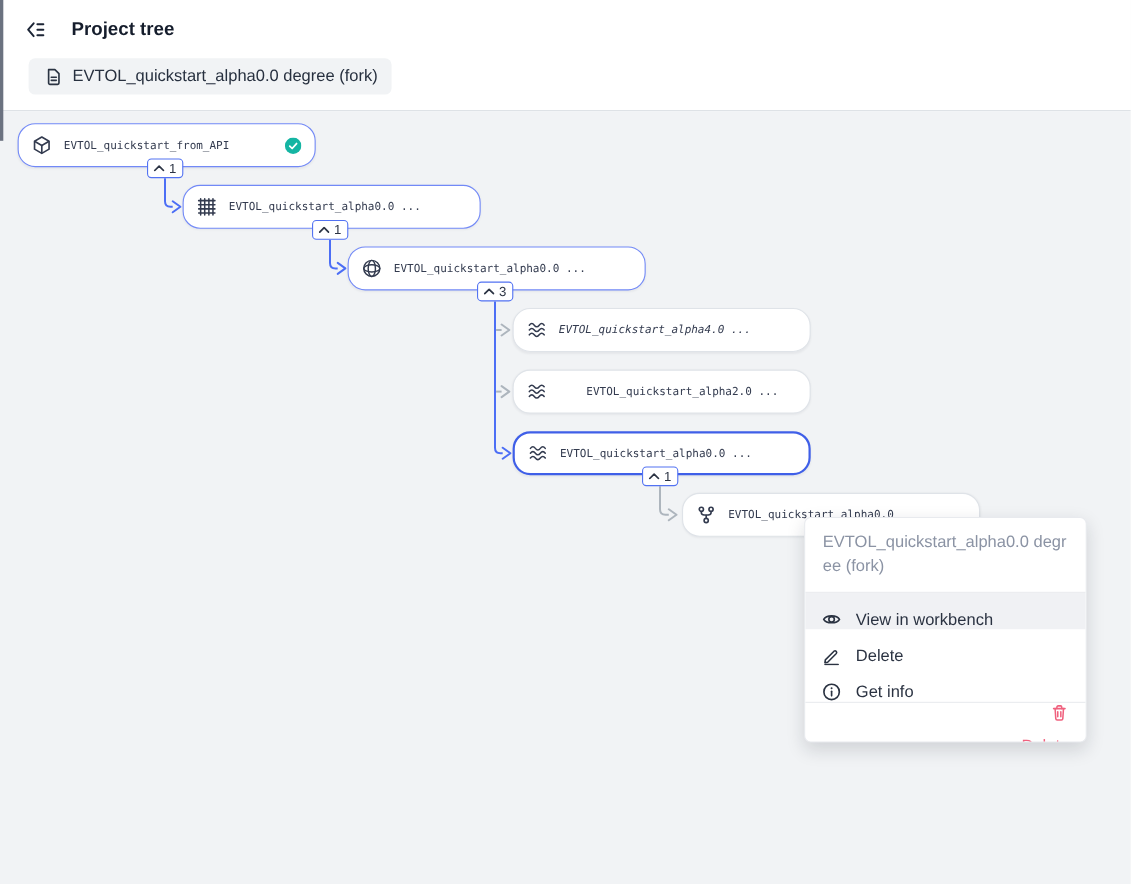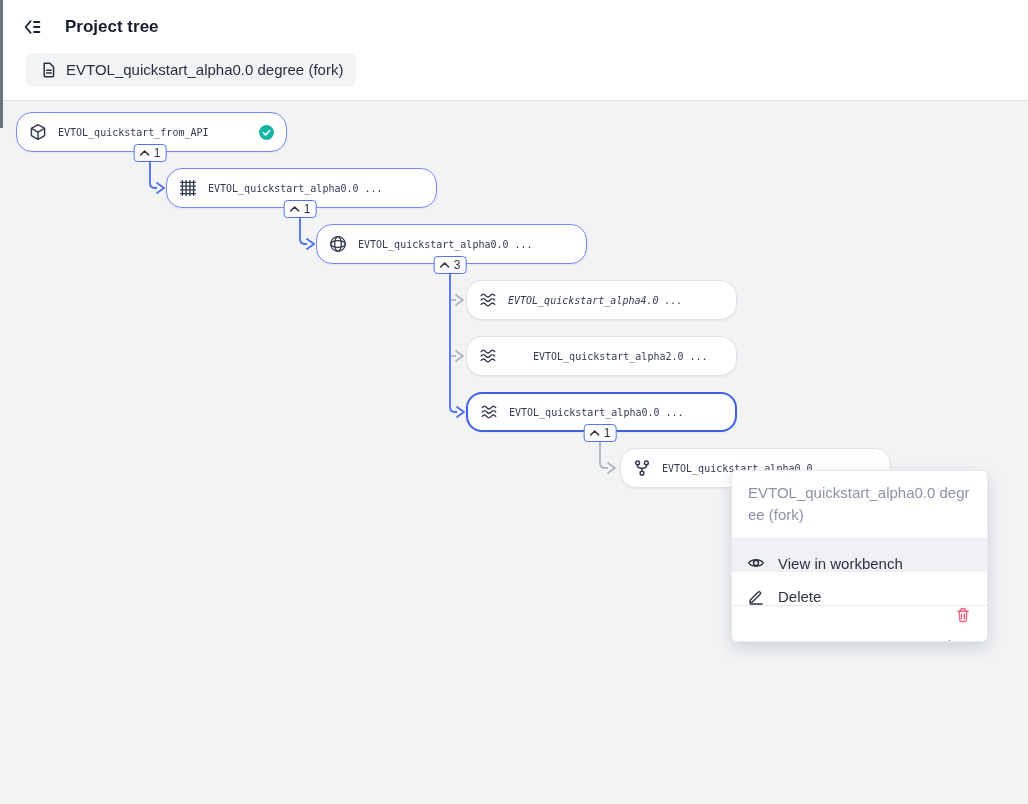--- a/index.html
+++ b/index.html
@@ -223,20 +223,30 @@
   <div class="menu-item">
     <span class="micon">
       <svg width="18" height="18" viewBox="0 0 18 18" fill="none" stroke="currentColor" stroke-width="1.4" stroke-linecap="round" stroke-linejoin="round">
         <path d="M3.3 12.9 L11.2 5 a1.5 1.5 0 0 1 2.1 2.1 L5.4 15 L2.9 15.4 Z"></path>
         <path d="M3 17 H15"></path>
       </svg>
     </span>
     <span>Delete</span>
   </div>
 
+  <div class="menu-item">
+    <span class="micon">
+      <svg width="18" height="18" viewBox="0 0 18 18" fill="none" stroke="currentColor" stroke-width="1.5" stroke-linecap="round">
+        <circle cx="9" cy="9" r="7"></circle>
+          <path d="M9 8.4 V12.6"></path>
+          <circle cx="9" cy="5.6" r="0.9" fill="currentColor" stroke="none"></circle>
+      </svg>
+    </span>
+    <span>Get info</span>
+  </div>
 
   <div class="menu-divider"></div>
 
   <div class="menu-item danger">
     <span class="micon">
       <svg width="18" height="18" viewBox="0 0 18 18" fill="none" stroke="currentColor" stroke-width="1.4" stroke-linecap="round" stroke-linejoin="round">
         <path d="M3.8 5.2 H14.2"></path>
         <path d="M6.8 5.2 V3.8 A1.1 1.1 0 0 1 7.9 2.7 H10.1 A1.1 1.1 0 0 1 11.2 3.8 V5.2"></path>
         <path d="M5.2 5.2 L5.8 14.3 A1.3 1.3 0 0 0 7.1 15.5 H10.9 A1.3 1.3 0 0 0 12.2 14.3 L12.8 5.2"></path>
         <path d="M7.6 8 V12.6 M10.4 8 V12.6"></path>

